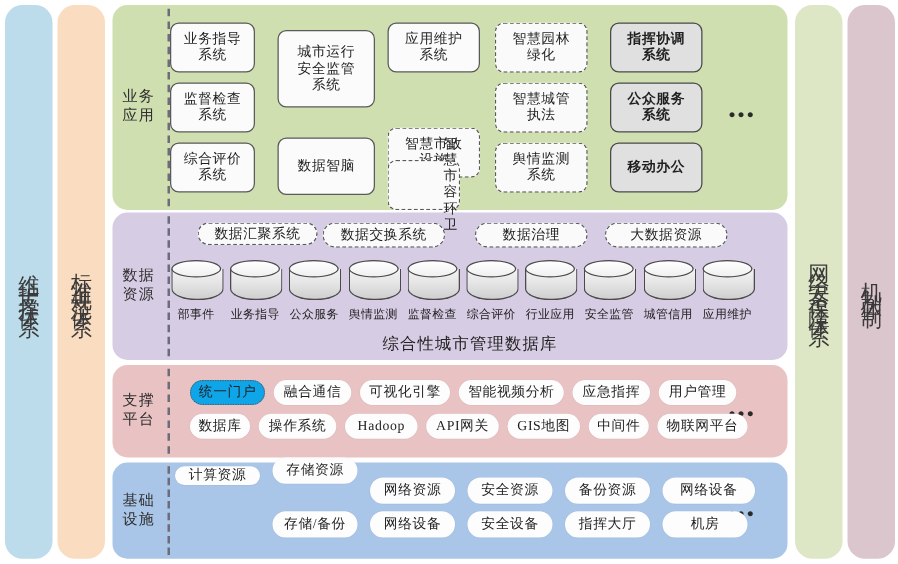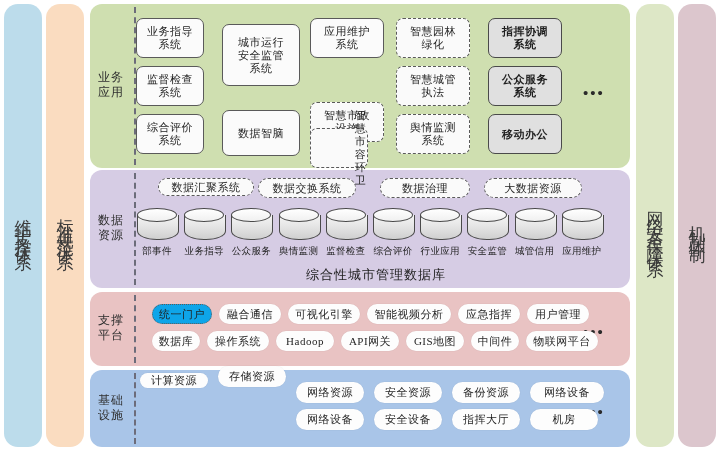--- a/index.html
+++ b/index.html
@@ -239,17 +239,18 @@
     <div class="chip plain" style="left: 341px; top: 331px; width: 58px; height: 20px;">API网关</div>
     <div class="chip plain" style="left: 406px; top: 331px; width: 58px; height: 20px;">GIS地图</div>
     <div class="chip plain" style="left: 471px; top: 331px; width: 48px; height: 20px;">中间件</div>
     <div class="chip plain" style="left: 526px; top: 331px; width: 72px; height: 20px;">物联网平台</div>
     <div class="chip plain" style="left: 140px; top: 373px; width: 68px; height: 15px;">计算资源</div>
     <div class="chip plain" style="left: 218px; top: 366px; width: 68px; height: 21px;">存储资源</div>
     <div class="chip plain" style="left: 296px; top: 382px; width: 68px; height: 21px;">网络资源</div>
     <div class="chip plain" style="left: 374px; top: 382px; width: 68px; height: 21px;">安全资源</div>
     <div class="chip plain" style="left: 452px; top: 382px; width: 68px; height: 21px;">备份资源</div>
     <div class="chip plain" style="left: 530px; top: 382px; width: 74px; height: 21px;">网络设备</div>
+    <div class="chip plain" style="left: 218px; top: 409px; width: 68px; height: 21px;">存储/备份</div>
     <div class="chip plain" style="left: 296px; top: 409px; width: 68px; height: 21px;">网络设备</div>
     <div class="chip plain" style="left: 374px; top: 409px; width: 68px; height: 21px;">安全设备</div>
     <div class="chip plain" style="left: 452px; top: 409px; width: 68px; height: 21px;">指挥大厅</div>
     <div class="chip plain" style="left: 530px; top: 409px; width: 68px; height: 21px;">机房</div>
   </div>
 
 </body></html>

